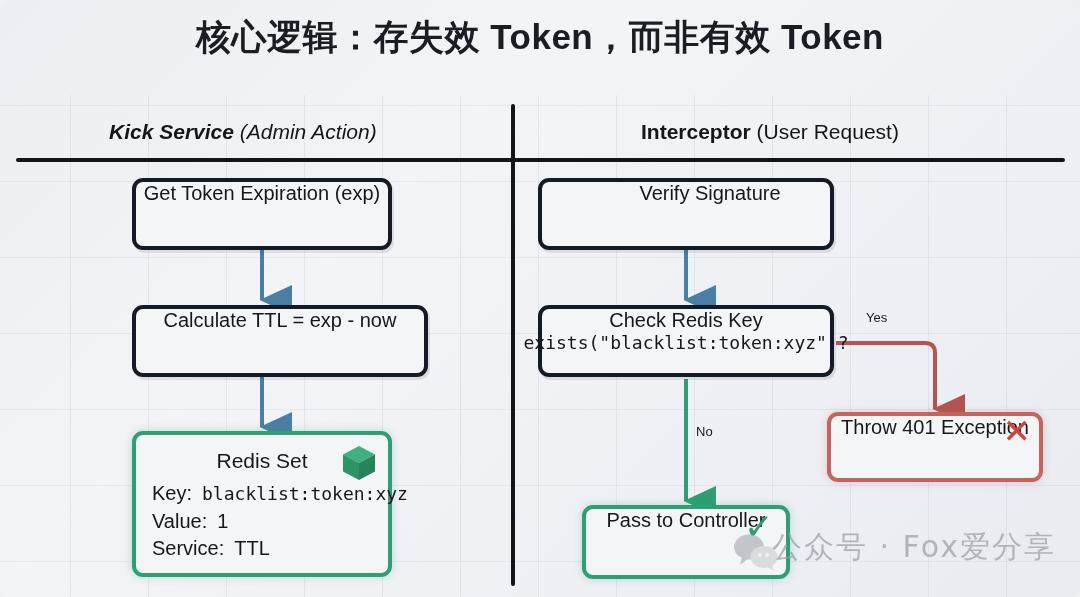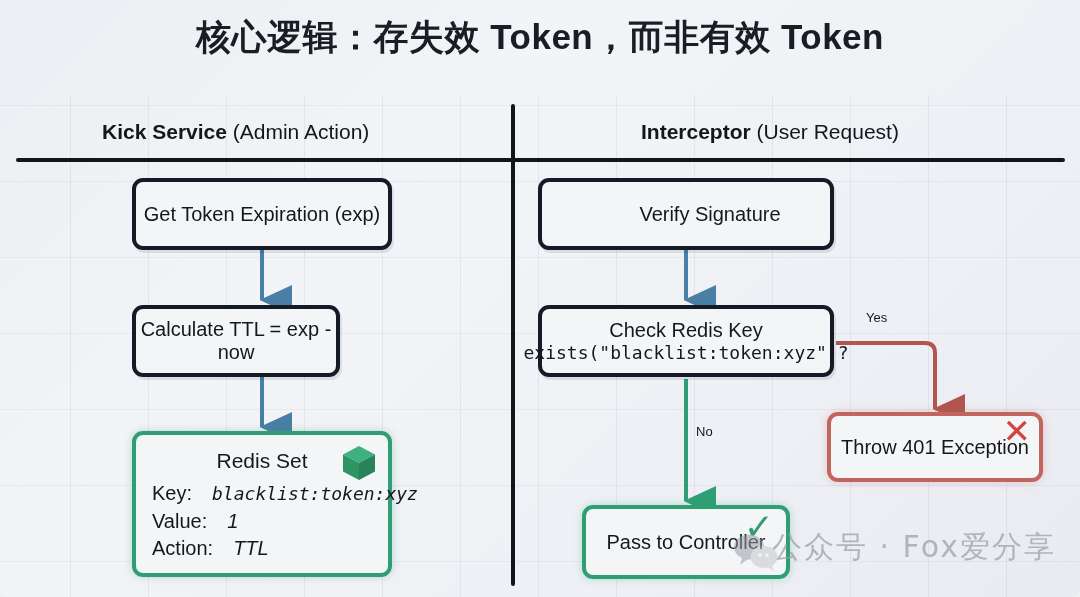--- a/index.html
+++ b/index.html
@@ -27,34 +27,34 @@
   #title{
     position:absolute;left:0;top:14px;width:1080px;text-align:center;
     font-size:35px;font-weight:bold;color:#1b1d24;letter-spacing:.5px;
     white-space:nowrap;
   }
   .col-head{
     position:absolute;top:120px;font-size:21px;color:#14161c;white-space:nowrap;
   }
   .col-head .b{font-weight:bold;}
   .col-head .n{font-weight:normal;}
-  #head-left{left:102px;}
+  #head-left{left:109px;font-style:italic;}
   #head-right{left:641px;}
   #hrule{
     position:absolute;left:16px;top:158px;width:1049px;height:4px;
     background:#12151c;border-radius:2px;
   }
   #vrule{
     position:absolute;left:511px;top:104px;width:4px;height:482px;
     background:#12151c;border-radius:2px;
   }
   .box{
     position:absolute;box-sizing:border-box;
     background:#f4f5f7;border-radius:11px;
-    display:flex;flex-direction:column;align-items:center;justify-content:center;
+    display:flex;flex-direction:column;align-items:center;
     text-align:center;color:#15171d;
   }
   .box.dark{border:4px solid #151b26;box-shadow:2px 3px 0 rgba(20,26,38,.10);}
   .box.green{border:4px solid #2f9e74;box-shadow:0 0 9px rgba(47,158,116,.30);}
   .box.red{border:4px solid #c2655f;box-shadow:0 0 9px rgba(194,101,95,.28);}
   .t1{font-size:20px;line-height:1.15;}
   .mono{font-family:"DejaVu Sans Mono","Liberation Mono",monospace;font-size:18px;line-height:1.2;}
   .arrow-label{
     position:absolute;font-size:13px;color:#15171d;white-space:nowrap;text-align:right;
   }
@@ -63,21 +63,21 @@
     font-size:30px;color:#9aa0a6;opacity:.72;white-space:nowrap;
     font-family:"DejaVu Sans",sans-serif;letter-spacing:2px;
   }
   .wmlogo{position:absolute;left:733px;top:533px;opacity:.55;}
   svg.layer{position:absolute;left:0;top:0;width:1080px;height:597px;pointer-events:none;}
   
   #redis-box{align-items:stretch;justify-content:flex-start;padding:14px 16px 18px 16px;}
   #redis-title{width:100%;text-align:center;font-size:21px;margin-bottom:7px;}
   .kv{display:flex;align-items:baseline;font-size:20px;line-height:1.38;text-align:center;}
   .kv .k{font-size:20px;}
-  .kv .v{margin-left:20px;font-style:italic;}
+  .kv .v{margin-left:10px;}
   .vmono{font-family:"DejaVu Sans Mono","Liberation Mono",monospace;font-size:18px;}
   #cube{position:absolute;right:12px;top:10px;}
   #xmark{position:absolute;right:8px;top:-2px;font-size:34px;font-weight:bold;color:#d0453c;line-height:1;}
   #check{position:absolute;right:12px;top:0px;font-size:36px;font-weight:bold;color:#2f9e74;line-height:1;}
 </style>
 </head>
 <body>
 
 <div id="stage">
 
@@ -119,37 +119,37 @@
 
     <line x1="686" y1="379" x2="686" y2="501" stroke="#2f9e74" stroke-width="4" marker-end="url(#ag)"></line>
 
     <path d="M836,343 L925,343 Q935,343 935,353 L935,409" fill="none" stroke="#b0564f" stroke-width="4" marker-end="url(#ar)"></path>
   </svg>
 
   <div class="box dark t1" id="box-get-exp" style="left:132px;top:178px;width:260px;height:72px;">
     <span>Get Token Expiration (exp)</span>
   </div>
 
-  <div class="box dark t1" id="box-calc-ttl" style="left:132px;top:305px;width:208px;height:72px;">
+  <div class="box dark t1" id="box-calc-ttl" style="left:132px;top:305px;width:296px;height:72px;">
     <span>Calculate TTL = exp - now</span>
   </div>
 
   <div class="box green" id="redis-box" style="left:132px;top:431px;width:260px;height:146px;">
     <div id="redis-title">Redis Set</div>
 
     <div class="kv">
       <span class="k">Key:</span>
       <span class="v vmono">blacklist:token:xyz</span>
     </div>
     <div class="kv">
       <span class="k">Value:</span>
       <span class="v">1</span>
     </div>
     <div class="kv">
-      <span class="k">Action:</span>
+      <span class="k">Service:</span>
       <span class="v">TTL</span>
     </div>
 
     <span id="cube">
       <svg width="34" height="36" viewBox="0 0 34 36">
         <path d="M17 1 L33 9.5 L17 18 L1 9.5 Z" fill="#3fb07f"></path>
         <path d="M1 9.5 L17 18 L17 35 L1 26.5 Z" fill="#2f9463"></path>
         <path d="M33 9.5 L17 18 L17 35 L33 26.5 Z" fill="#27835a"></path>
       </svg>
     </span>

